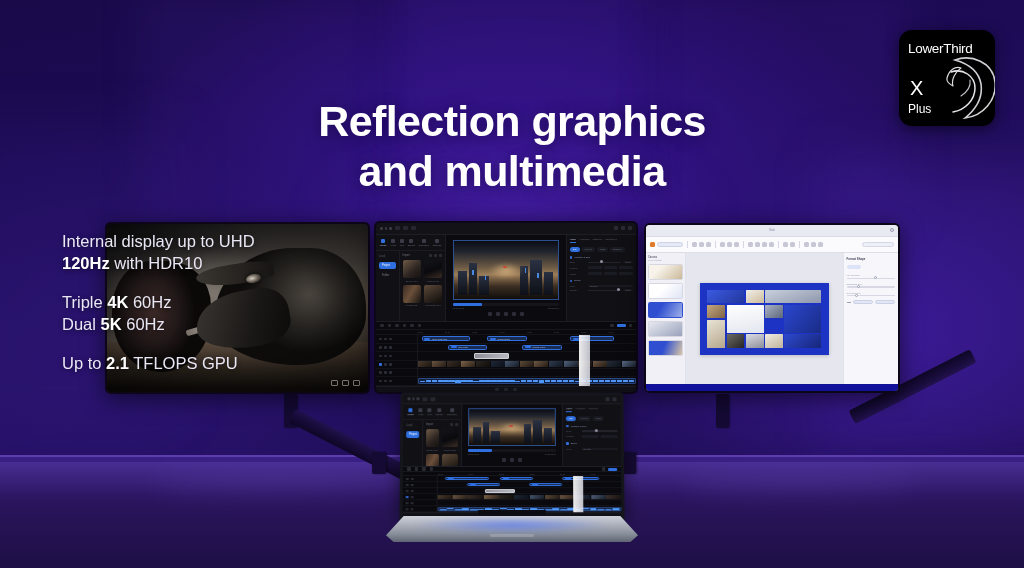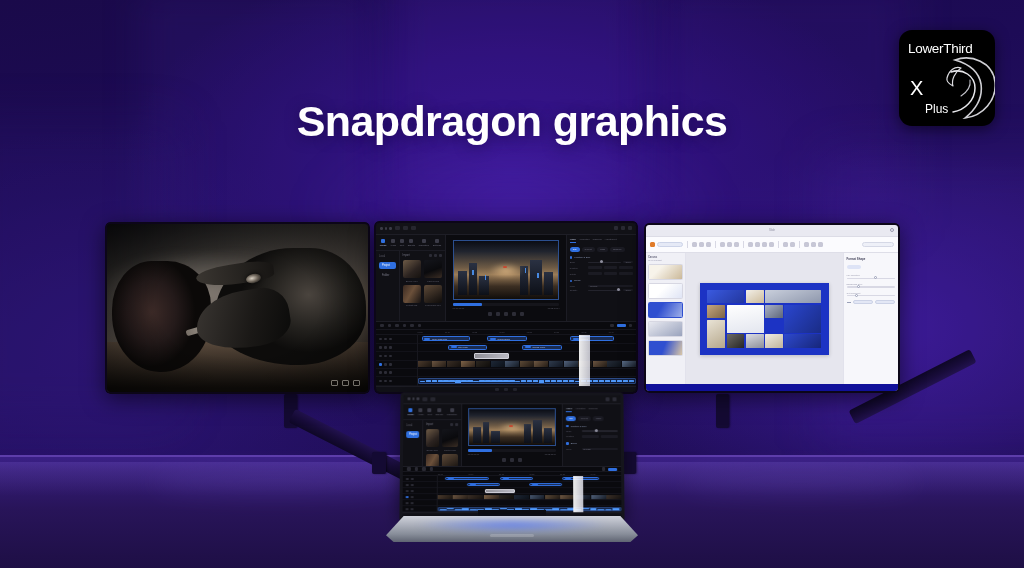--- a/index.html
+++ b/index.html
@@ -265,21 +265,21 @@
   .copy p:last-child { margin-bottom:0; }
   .copy b { font-weight:bold; color:#fff; }
 
   
   .badge { position:absolute; right:29px; top:30px; width:96px; height:96px; z-index:8;
            background:#000; border-radius:13px; overflow:hidden;
            box-shadow:0 3px 14px rgba(0,0,0,.5); }
   .badge .name { position:absolute; left:9px; top:11px; font-size:13.5px; color:#fff;
                  font-weight:500; letter-spacing:-.3px; }
   .badge .x { position:absolute; left:11px; bottom:28px; font-size:20px; color:#fff; font-weight:500; line-height:1; }
-  .badge .plus { position:absolute; left:26px; bottom:11px; font-size:12px; color:#fff; font-weight:400; line-height:1; }
+  .badge .plus { position:absolute; left:9px; bottom:11px; font-size:12px; color:#fff; font-weight:400; line-height:1; }
   .badge svg { position:absolute; right:-4px; bottom:2px; }
 </style>
 </head>
 <body>
 
 <div class="stage">
 
   <div class="bg-base"></div>
   <div class="bg-panel p1"></div>
   <div class="bg-panel p2"></div>
@@ -1026,24 +1026,36 @@
         </div>
       </div>
     </div>
     <div class="lt-notch"></div>
     <div class="lt-base"></div>
     <div class="lt-kbglow"></div>
     <div class="lt-trackpad"></div>
   </div>
 
   <h1 class="headline">
-    <span>Snapdragon graphics</span>
+    <span>Reflection graphics</span>
+    <span class="l2">and multimedia</span>
   </h1>
 
   <div class="copy">
+    <p>
+      <span>Internal display up to UHD</span><br>
+      <b>120Hz</b><span> with HDR10</span>
+    </p>
+    <p>
+      <span>Triple </span><b>4K</b><span> 60Hz</span><br>
+      <span>Dual </span><b>5K</b><span> 60Hz</span>
+    </p>
+    <p>
+      <span>Up to </span><b>2.1</b><span> TFLOPS GPU</span>
+    </p>
   </div>
 
   <div class="badge">
     <span class="name">LowerThird</span>
     <span class="x">X</span>
     <span class="plus">Plus</span>
     <svg width="58" height="72" viewBox="0 0 58 72" fill="none">
       <path d="M14 8 C30 2, 52 10, 54 30 C56 48, 42 64, 24 66 C34 58, 42 46, 40 32 C38 20, 28 12, 14 8 Z" stroke="#cfcfd4" stroke-width="1.6" fill="none" stroke-linecap="round"></path>
       <path d="M10 20 C22 16, 34 24, 34 36 C34 48, 24 58, 12 60" stroke="#e6e6ea" stroke-width="1.5" fill="none" stroke-linecap="round"></path>
       <path d="M6 26 C8 18, 14 14, 20 16 C14 20, 10 28, 12 34 C8 32, 5 30, 6 26 Z" stroke="#dcdce0" stroke-width="1.2" fill="none" stroke-linejoin="round"></path>

